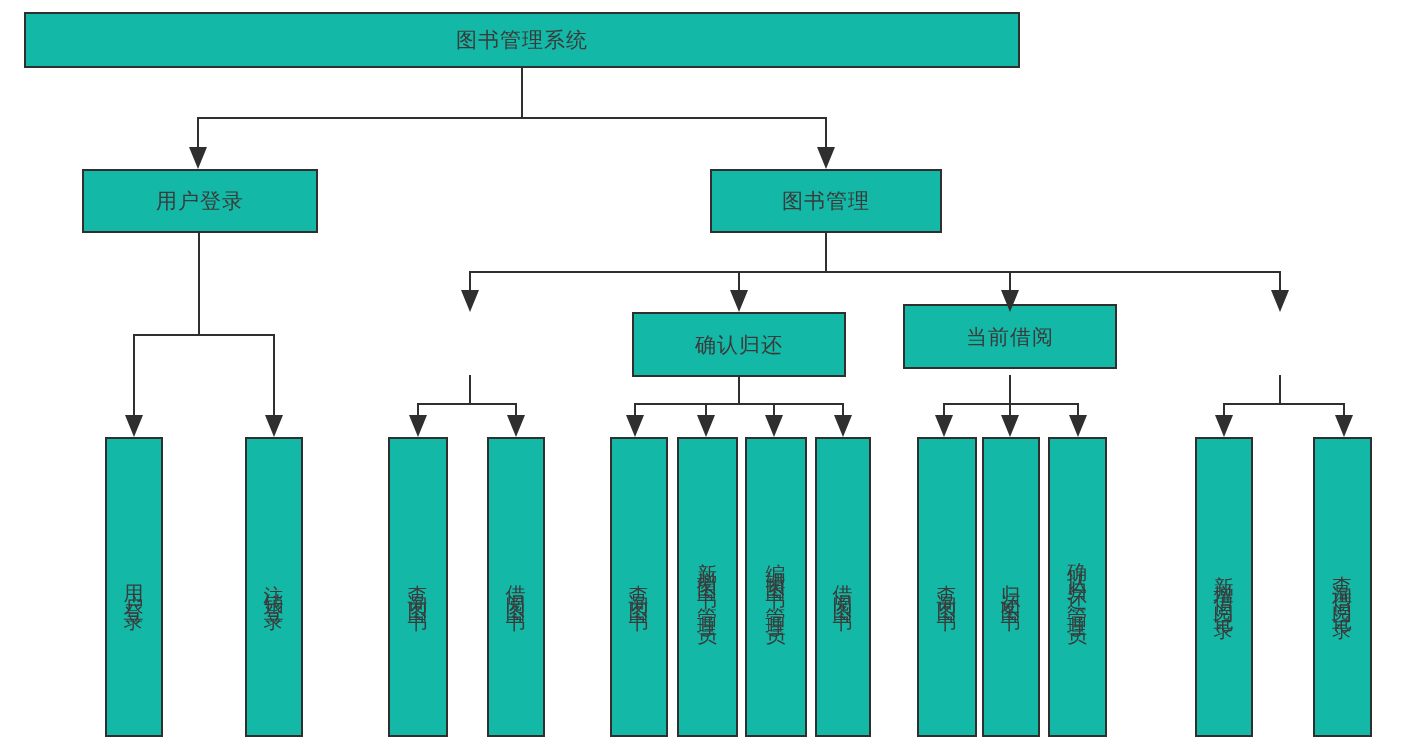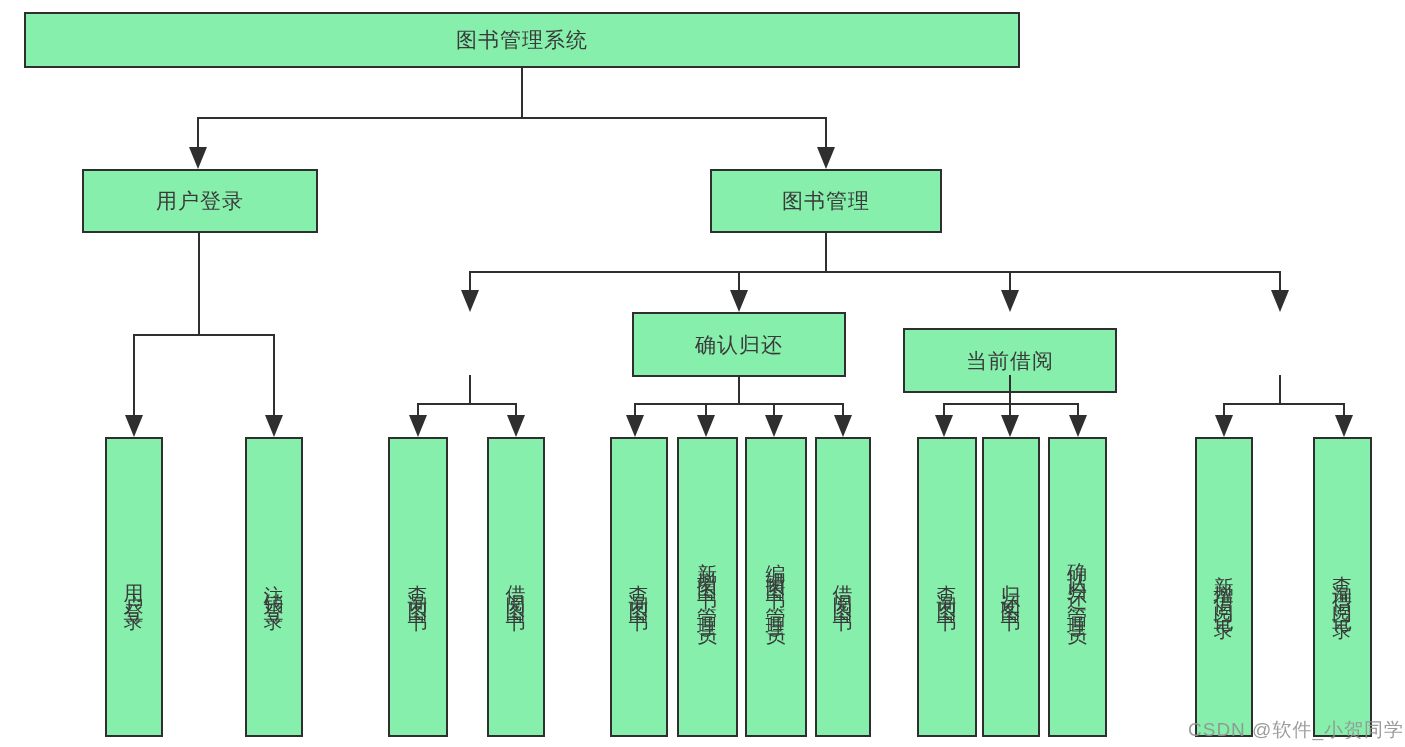--- a/index.html
+++ b/index.html
@@ -8,21 +8,21 @@
     width:1405px;height:747px;
     background:#ffffff;
     font-family:"Liberation Sans","DejaVu Sans",sans-serif;
     color:#333333;
     overflow:hidden;
   }
   .box{
     position:absolute;
     box-sizing:border-box;
     border:2px solid #2f2f2f;
-    background:#86efac;
+    background:#14b8a6;
     display:flex;
     align-items:center;
     justify-content:center;
   }
   .box .lbl{
     font-size:21px;
     color:#3a3a3a;
     letter-spacing:1px;
     white-space:nowrap;
   }
@@ -64,21 +64,21 @@
   <div class="box" style="left:82px;top:169px;width:236px;height:64px">
     <span class="lbl">用户登录</span>
   </div>
   <div class="box" style="left:710px;top:169px;width:232px;height:64px">
     <span class="lbl">图书管理</span>
   </div>
 
   <div class="box" style="left:632px;top:312px;width:214px;height:65px">
     <span class="lbl">确认归还</span>
   </div>
-  <div class="box" style="left:903px;top:328px;width:214px;height:65px">
+  <div class="box" style="left:903px;top:304px;width:214px;height:65px">
     <span class="lbl">当前借阅</span>
   </div>
 
   <div class="box leaf" style="left:105px;top:437px;width:58px;height:300px">
     <span class="lbl">用户登录</span>
   </div>
   <div class="box leaf" style="left:245px;top:437px;width:58px;height:300px">
     <span class="lbl">注销登录</span>
   </div>
 
@@ -171,15 +171,14 @@
   <div class="vline" style="left:1077px;top:403px;height:12px"></div>
   <div class="tri" style="left:1069px;top:415px"></div>
 
   <div class="vline" style="left:1279px;top:375px;height:30px"></div>
   <div class="hline" style="left:1223px;top:403px;width:122px"></div>
   <div class="vline" style="left:1223px;top:403px;height:12px"></div>
   <div class="tri" style="left:1215px;top:415px"></div>
   <div class="vline" style="left:1343px;top:403px;height:12px"></div>
   <div class="tri" style="left:1335px;top:415px"></div>
 
-  <div class="watermark">CSDN @软件_小贺同学</div>
 
 </div>
 
 </body></html>

